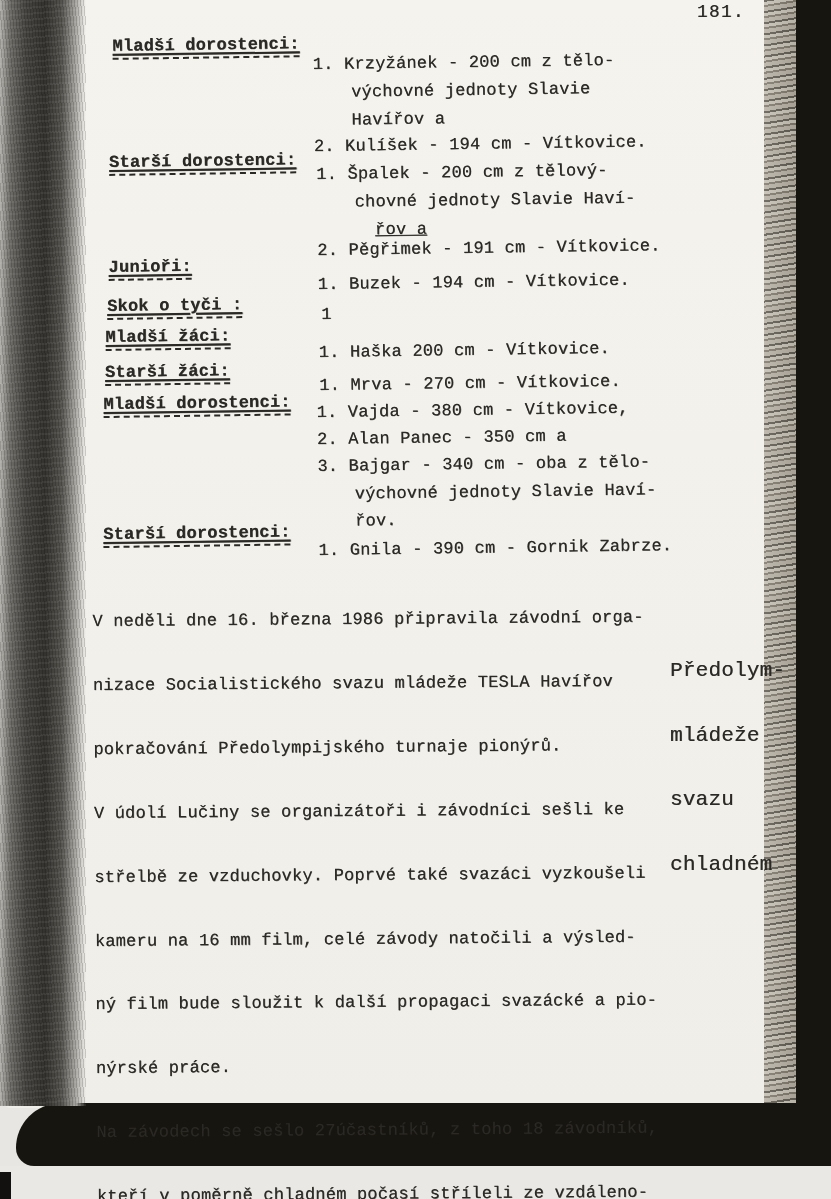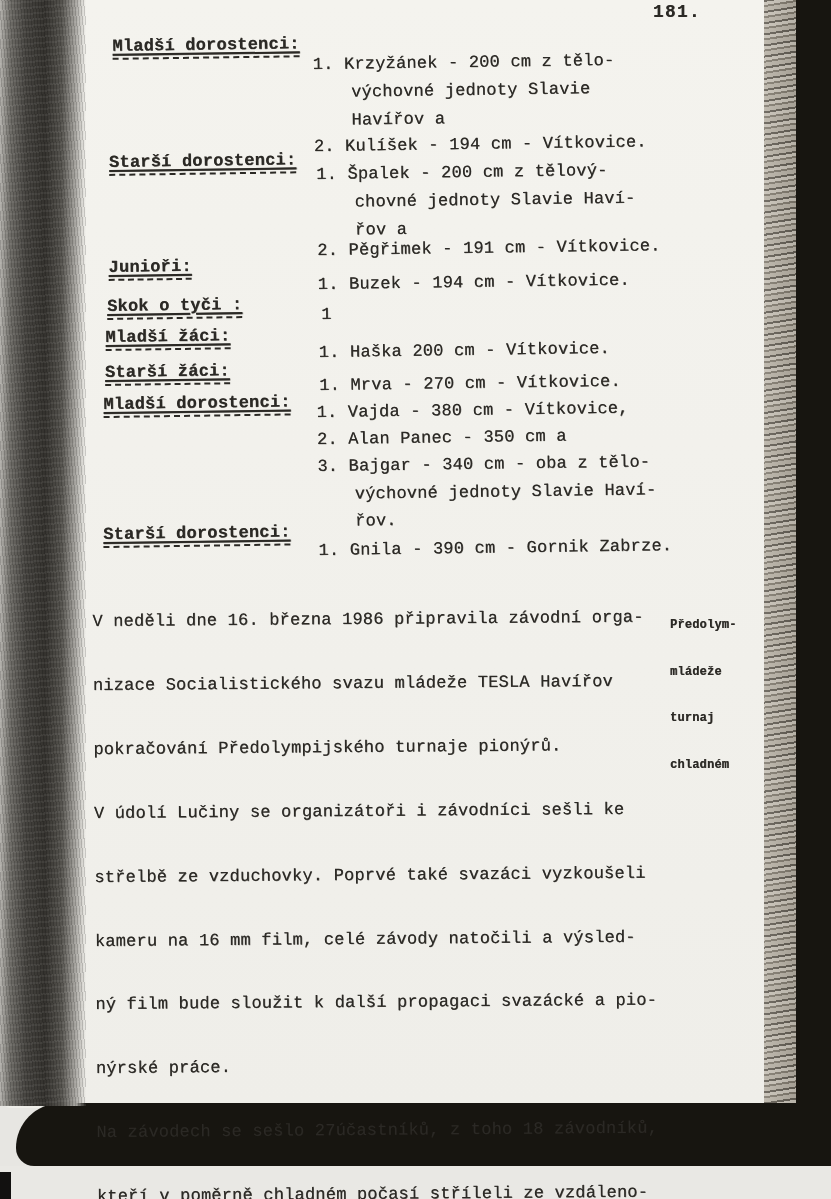--- a/index.html
+++ b/index.html
@@ -26,23 +26,23 @@
   .tw{color:#2b2925;font-size:17px;letter-spacing:.2px;white-space:pre;
       text-shadow:.4px .3px .6px rgba(35,32,27,.65);}
   .abs{position:absolute;}
   .results{position:absolute;left:0;top:0;width:831px;height:600px;
       transform:rotate(-.8deg);transform-origin:320px 300px;}
   .res-heading{font-weight:700;border-bottom:2px dashed #2b2925;padding-bottom:2px;
       text-decoration:underline;text-underline-offset:3px;text-decoration-thickness:1.5px;}
   .bodytext{position:absolute;left:94px;top:571px;width:600px;
       transform:rotate(-.45deg);transform-origin:0 260px;}
   .bodytext div{line-height:25.9px;}
-  .margin-note{position:absolute;left:670px;top:588px;width:120px;font-size:12px;font-weight:bold;}
+  .margin-note{position:absolute;left:670px;top:616px;width:120px;font-size:21px;}
   .margin-note div{line-height:18.6px;}
-  .page-number{font-weight:700;font-size:17.5px;letter-spacing:1.5px;}
+  .page-number{font-weight:400;font-size:17.5px;letter-spacing:1.5px;margin-left:44px;}
 </style>
 </head>
 <body>
 
 <div class="paper"></div>
 <div class="page-edges"></div>
 <div class="cover-right"></div>
 <div class="cover-bottom"></div>
 <div class="film-edge"></div>
 <div class="footer-strip"></div>
@@ -54,21 +54,21 @@
 
   <div class="tw abs" style="left:116px;top:34px;"><span class="res-heading">Mladší dorostenci:</span></div>
   <div class="tw abs" style="left:316px;top:55px;">1. Krzyžánek - 200 cm z tělo-</div>
   <div class="tw abs" style="left:354px;top:83px;">výchovné jednoty Slavie</div>
   <div class="tw abs" style="left:354px;top:111px;">Havířov a</div>
   <div class="tw abs" style="left:316px;top:137px;">2. Kulíšek - 194 cm - Vítkovice.</div>
 
   <div class="tw abs" style="left:111px;top:150px;"><span class="res-heading">Starší dorostenci:</span></div>
   <div class="tw abs" style="left:318px;top:165px;">1. Špalek - 200 cm z tělový-</div>
   <div class="tw abs" style="left:356px;top:193px;">chovné jednoty Slavie Haví-</div>
-  <div class="tw abs" style="left:356px;top:221px;">řov a</div>
+  <div class="tw abs" style="left:376px;top:221px;text-decoration:underline;">řov a</div>
   <div class="tw abs" style="left:318px;top:241px;">2. Pěgřimek - 191 cm - Vítkovice.</div>
 
   <div class="tw abs" style="left:109px;top:255px;"><span class="res-heading">Junioři:</span></div>
   <div class="tw abs" style="left:318px;top:275px;">1. Buzek - 194 cm - Vítkovice.</div>
 
   <div class="tw abs" style="left:107px;top:294px;"><span class="res-heading">Skok o tyči :</span></div>
   <div class="tw abs" style="left:321px;top:305px;">1</div>
 
   <div class="tw abs" style="left:105px;top:325px;"><span class="res-heading">Mladší žáci:</span></div>
   <div class="tw abs" style="left:318px;top:343px;">1. Haška 200 cm - Vítkovice.</div>
@@ -83,21 +83,21 @@
   <div class="tw abs" style="left:352px;top:485px;">výchovné jednoty Slavie Haví-</div>
   <div class="tw abs" style="left:352px;top:512px;">řov.</div>
 
   <div class="tw abs" style="left:100px;top:522px;"><span class="res-heading">Starší dorostenci:</span></div>
   <div class="tw abs" style="left:315px;top:541px;">1. Gnila - 390 cm - Gornik Zabrze.</div>
 </div>
 
 <div class="tw margin-note">
   <div>Předolym-</div>
   <div>mládeže</div>
-  <div>turnaj</div>
+  <div>svazu</div>
   <div>chladném</div>
 </div>
 
 <div class="tw bodytext">
   <div>V neděli dne 16. března 1986 připravila závodní orga-</div>
   <div>nizace Socialistického svazu mládeže TESLA Havířov</div>
   <div>pokračování Předolympijského turnaje pionýrů.</div>
   <div>V údolí Lučiny se organizátoři i závodníci sešli ke</div>
   <div>střelbě ze vzduchovky. Poprvé také svazáci vyzkoušeli</div>
   <div>kameru na 16 mm film, celé závody natočili a výsled-</div>

